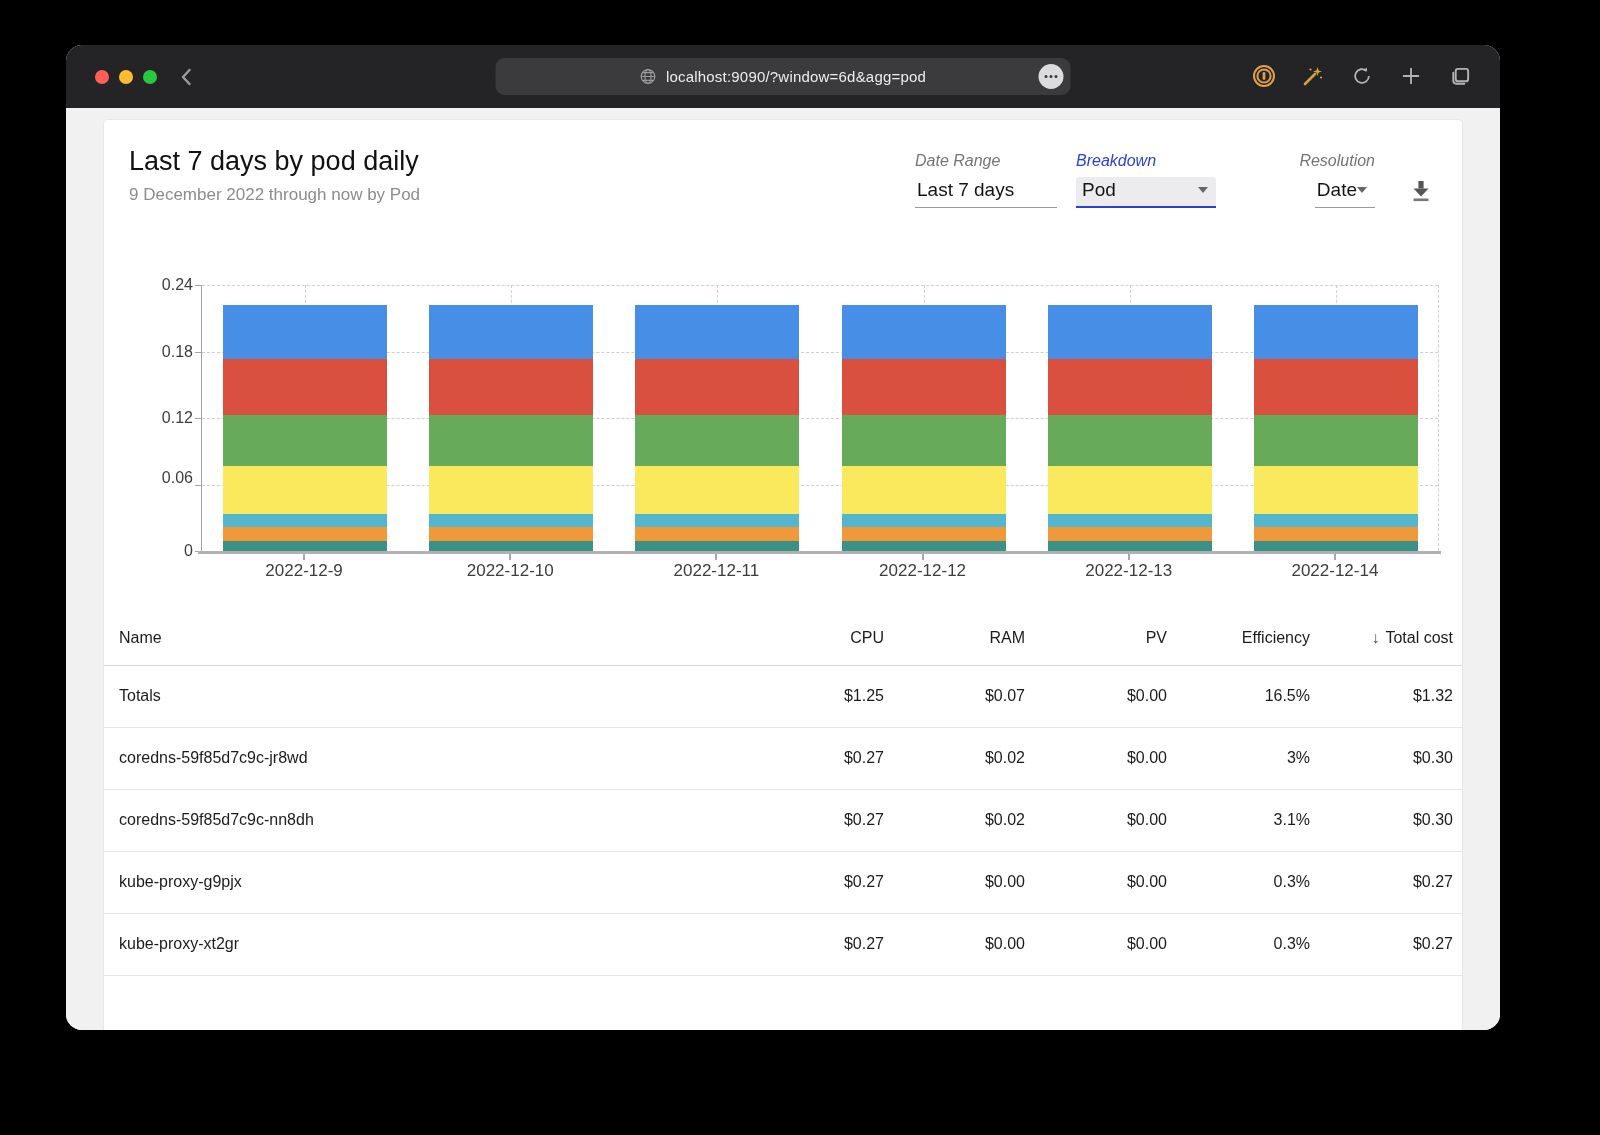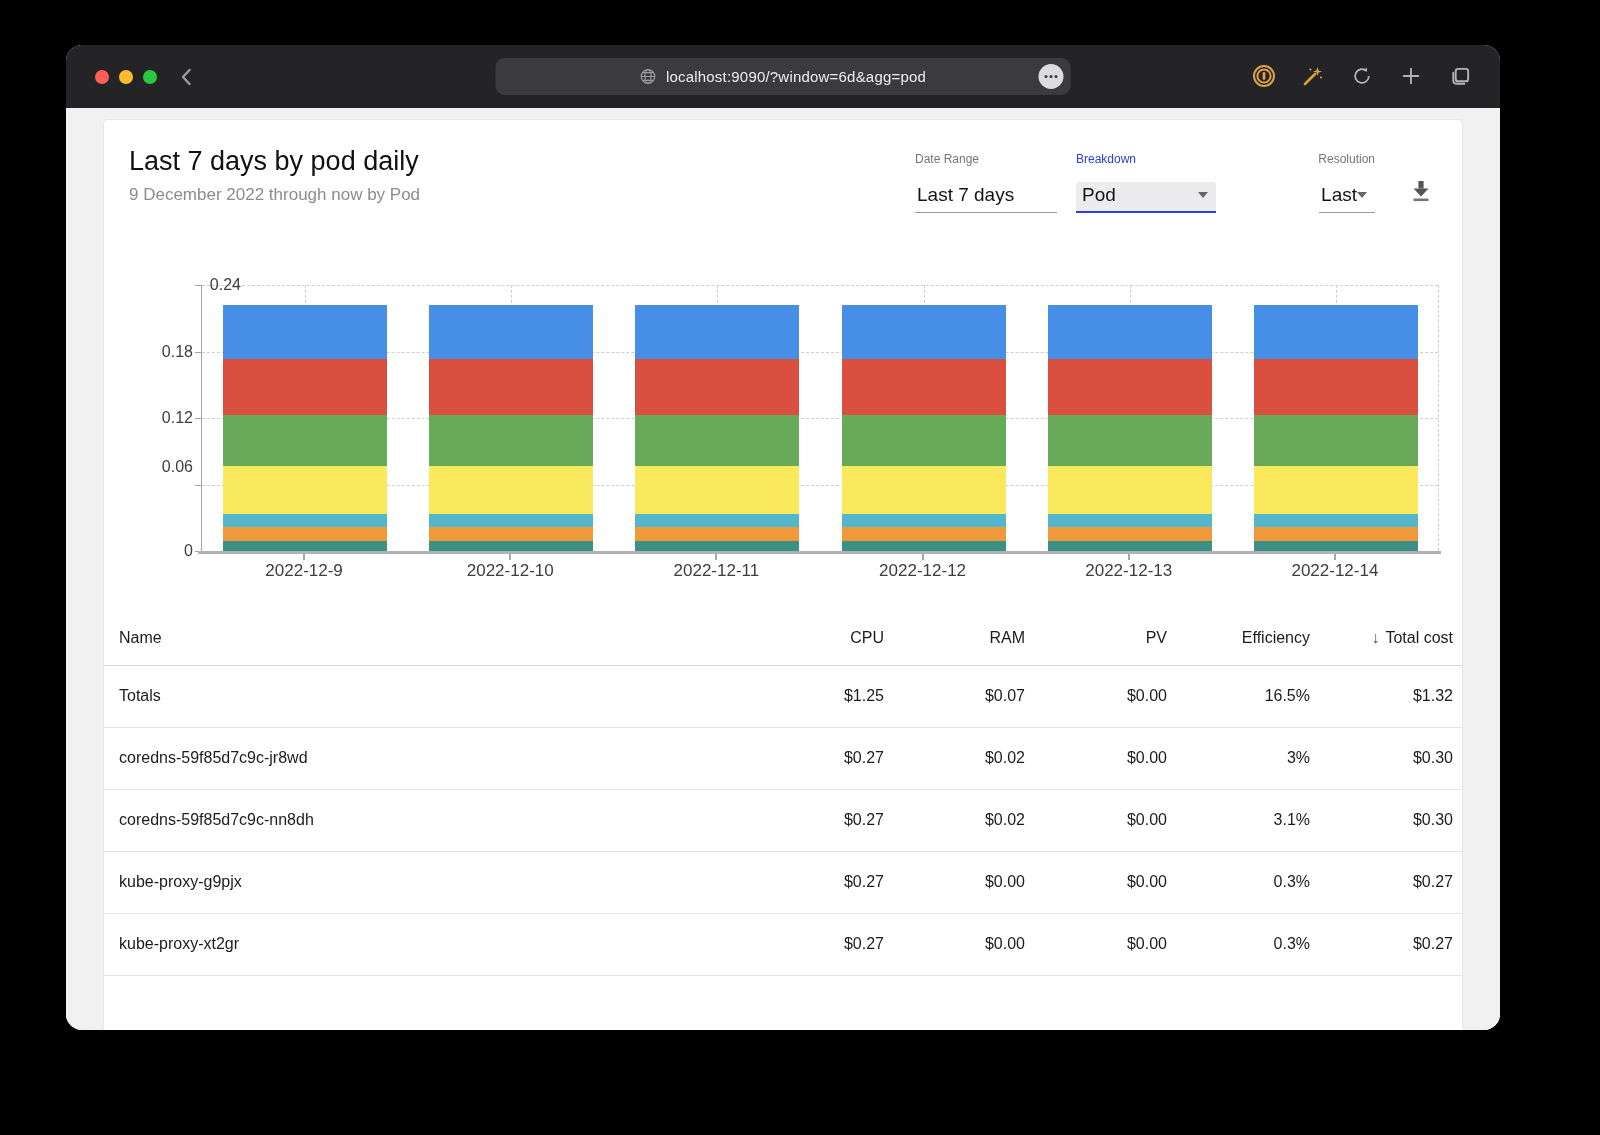--- a/index.html
+++ b/index.html
@@ -28,21 +28,21 @@
   .page { position:absolute; top:63px; left:0; right:0; bottom:0; background:#f1f1f2; }
   .card { position:absolute; top:11px; left:37px; right:37px; bottom:0;
           background:#fff; border:1px solid #e7e7e8; border-bottom:none; border-radius:5px 5px 0 0; }
 
   .card-header { position:absolute; top:26px; left:25px; right:30px; display:flex; justify-content:space-between;gap:32px; }
   .page-title { font-size:27px; color:#111; }
   .page-subtitle { margin-top:8px; font-size:17px; color:#8c8c8c; }
 
   .controls { display:flex; gap:19px; align-items:flex-start; padding-top:6px; }
   .field { display:flex; flex-direction:column; }
-  .field .flabel { font-size:12px; color:#757575; margin-bottom:16px; }
+  .field .flabel { font-size:16px; color:#757575; margin-bottom:7px;font-style:italic; }
   .field .fvalue { display:flex; align-items:center; justify-content:space-between;
                    font-size:19px; color:#141414; height:31px; border-bottom:1px solid #9a9a9a;
                    padding:0 2px 4px 2px; cursor:pointer; }
   .field.f-date { width:142px; }
   .field.f-break { width:140px; }
   .field.f-break .flabel { color:#2b3fd4; }
   .field.f-break .fvalue { background:#ececef; border-bottom:2px solid #2b3fd4; border-radius:3px 3px 0 0; padding:0 8px 4px 6px; }
   .field.f-res { width:140px;align-items:flex-end; }
   .field.f-res .fvalue { padding-right:8px; }
   .caret { width:0; height:0; border-left:5px solid transparent; border-right:5px solid transparent; border-top:6px solid #666; }
@@ -164,21 +164,21 @@
           <div class="field f-break">
             <span class="flabel">Breakdown</span>
             <span class="fvalue">
               <span>Pod</span>
               <span class="caret"></span>
             </span>
           </div>
           <div class="field f-res">
             <span class="flabel">Resolution</span>
             <span class="fvalue">
-              <span>Last</span>
+              <span>Date</span>
               <span class="caret"></span>
             </span>
           </div>
           <div class="dl-btn">
             <svg width="22" height="24" viewBox="0 0 22 24">
               <rect x="8.4" y="2" width="5.2" height="7.5" fill="#555"></rect>
               <path d="M3.5 9.5 H18.5 L11 17.5 Z" fill="#555"></path>
               <rect x="3.5" y="19.5" width="15" height="2.6" fill="#777"></rect>
             </svg>
           </div>
@@ -253,24 +253,24 @@
               <div class="seg" style="height: 12.1917px; background: rgb(84, 182, 204);"></div>
               <div class="seg" style="height: 48.7667px; background: rgb(250, 232, 93);"></div>
               <div class="seg" style="height: 50.9833px; background: rgb(102, 170, 90);"></div>
               <div class="seg" style="height: 55.4167px; background: rgb(217, 80, 63);"></div>
               <div class="seg" style="height: 54.3083px; background: rgb(71, 143, 230);"></div>
             </div>
             <div class="vgrid" style="left: 1236px;"></div>
           </div>
         <div class="xaxis"></div>
       <div class="ylabel" style="top: 312px;">0</div>
-          <div class="ylabel" style="top: 228px;">0.06</div>
+          <div class="ylabel" style="top: 239px;">0.06</div>
           <div class="ylabel" style="top: 179px;">0.12</div>
           <div class="ylabel" style="top: 112.5px;">0.18</div>
-          <div class="ylabel" style="top: 46px; margin-left: 48px;">0.24</div>
+          <div class="ylabel" style="top: 46px;">0.24</div>
           <div class="xtick-mark" style="left: 199.083px;"></div>
           <div class="xlabel" style="left: 97px; width: 206.167px;">2022-12-9</div>
           <div class="xtick-mark" style="left: 405.25px;"></div>
           <div class="xlabel" style="left: 303.167px; width: 206.167px;">2022-12-10</div>
           <div class="xtick-mark" style="left: 611.417px;"></div>
           <div class="xlabel" style="left: 509.333px; width: 206.167px;">2022-12-11</div>
           <div class="xtick-mark" style="left: 817.583px;"></div>
           <div class="xlabel" style="left: 715.5px; width: 206.167px;">2022-12-12</div>
           <div class="xtick-mark" style="left: 1023.75px;"></div>
           <div class="xlabel" style="left: 921.667px; width: 206.167px;">2022-12-13</div>

